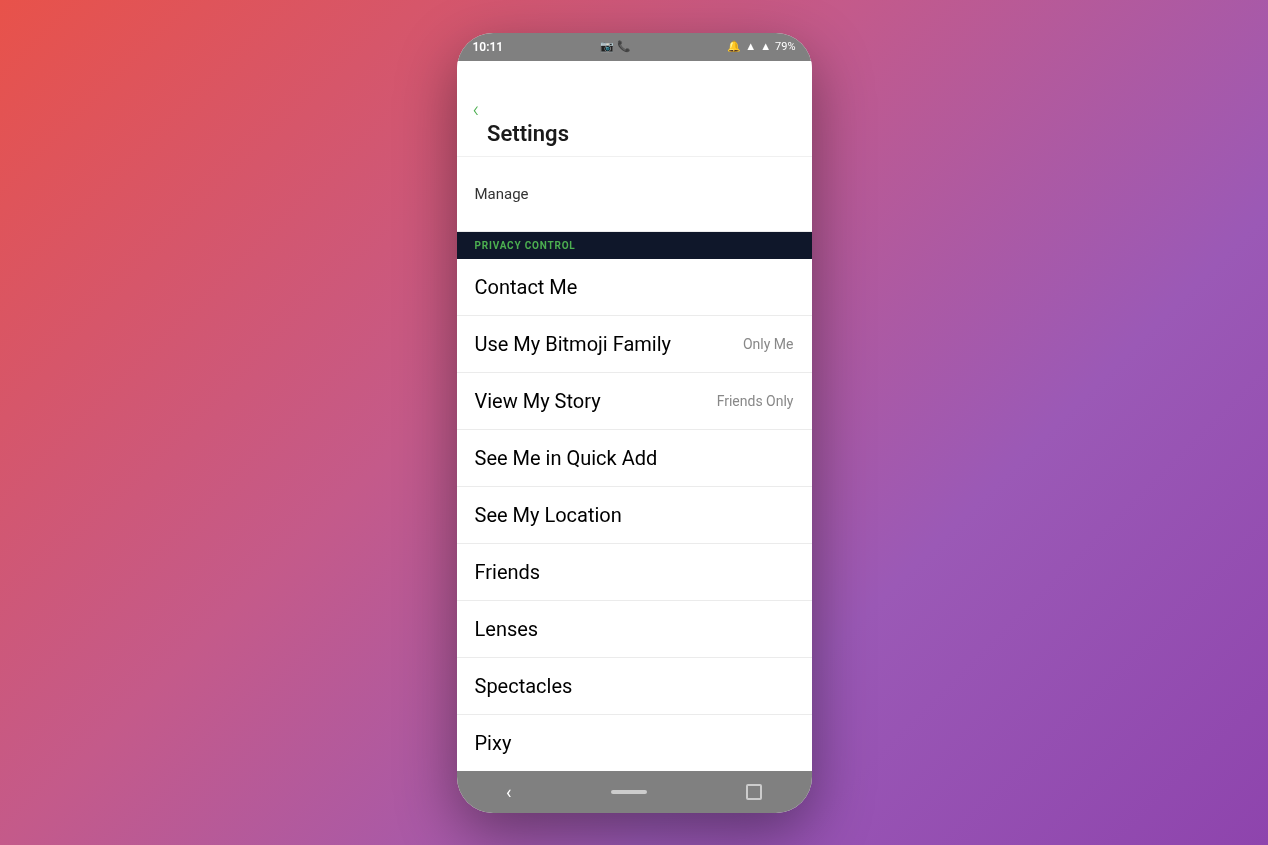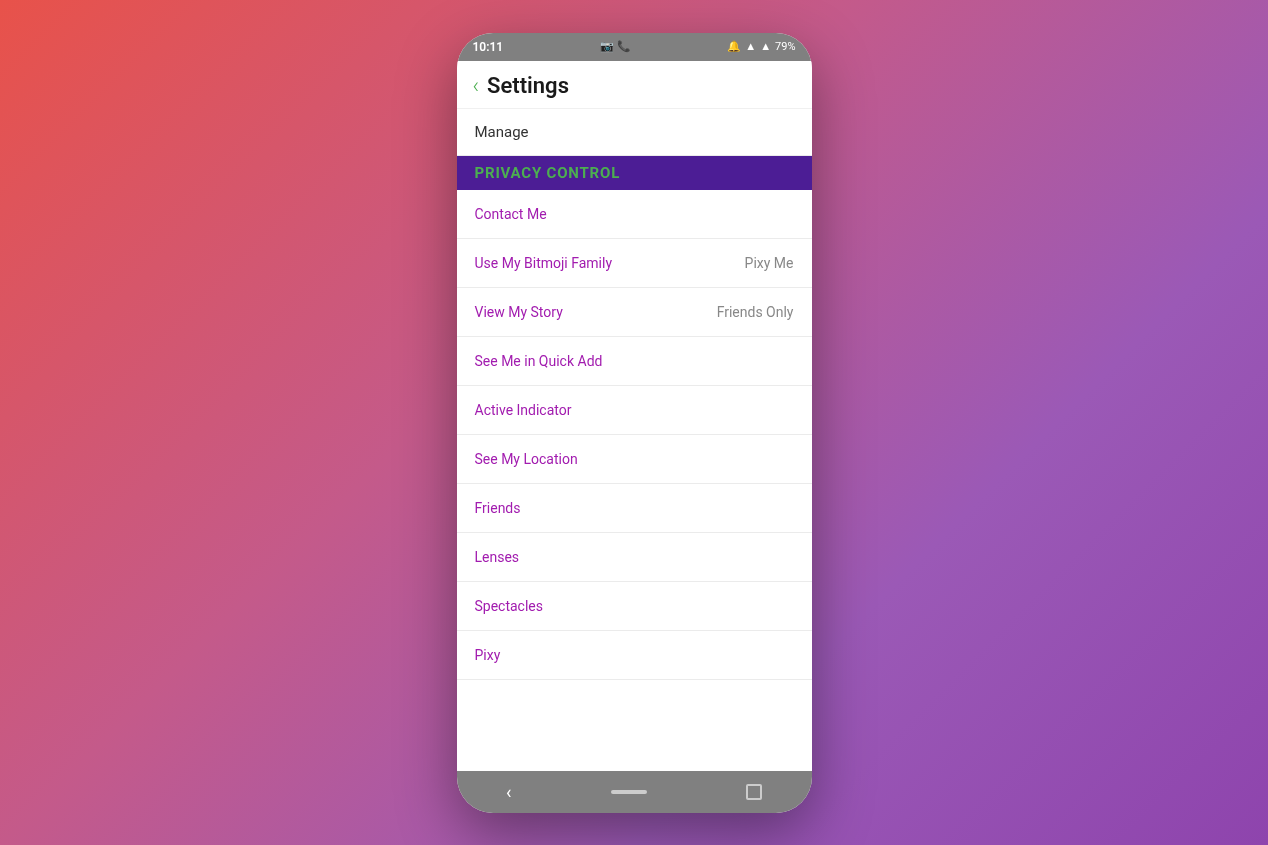--- a/index.html
+++ b/index.html
@@ -77,59 +77,60 @@
     .back-arrow {
       color: #4CAF50;
       font-size: 22px;
       font-weight: 300;
     }
 
     .header-title {
       color: #1a1a1a;
       font-size: 22px;
       font-weight: 600;
+      margin-top: 48px;
     }
 
     
     .content {
       flex: 1;
       overflow-y: auto;
       background: white;
     }
 
     .manage-row {
-      padding: 14px 18px;
+      padding: 28px 18px;
       border-bottom: 1px solid #ebebeb;
       color: #333;
       font-size: 15px;
     }
 
     .section-header {
-      background: #4c1d95;
+      background: #0f172a;
       padding: 8px 18px;
       color: #4CAF50;
-      font-size: 15px;
+      font-size: 10px;
       font-weight: 700;
       letter-spacing: 0.8px;
       text-transform: uppercase;
     }
 
     .menu-item {
       padding: 16px 18px;
       border-bottom: 1px solid #ebebeb;
       display: flex;
       align-items: center;
       justify-content: space-between;
       cursor: pointer;
       position: relative;
     }
 
     .menu-item-label {
-      color: #a21caf;
-      font-size: 14px;
+      color: #000000;
+      font-size: 20px;
       font-weight: 400;
     }
 
     .menu-item-value {
       color: #888;
       font-size: 14px;
     }
 
     
     .arrow-annotation {
@@ -207,38 +208,34 @@
       <span>PRIVACY CONTROL</span>
     </div>
 
     <div class="menu-item">
       <span class="menu-item-label">Contact Me</span>
       <span class="menu-item-value"></span>
     </div>
 
     <div class="menu-item">
       <span class="menu-item-label">Use My Bitmoji Family</span>
-      <span class="menu-item-value">Pixy Me</span>
+      <span class="menu-item-value">Only Me</span>
     </div>
 
     <div class="menu-item">
       <span class="menu-item-label">View My Story</span>
       <span class="menu-item-value">Friends Only</span>
     </div>
 
 
     <div class="menu-item">
       <span class="menu-item-label">See Me in Quick Add</span>
       <span class="menu-item-value"></span>
     </div>
 
-    <div class="menu-item">
-      <span class="menu-item-label">Active Indicator</span>
-      <span class="menu-item-value"></span>
-    </div>
 
     <div class="menu-item">
       <span class="menu-item-label">See My Location</span>
       <span class="menu-item-value"></span>
     </div>
 
 
     <div class="menu-item">
       <span class="menu-item-label">Friends</span>
       <span class="menu-item-value"></span>

